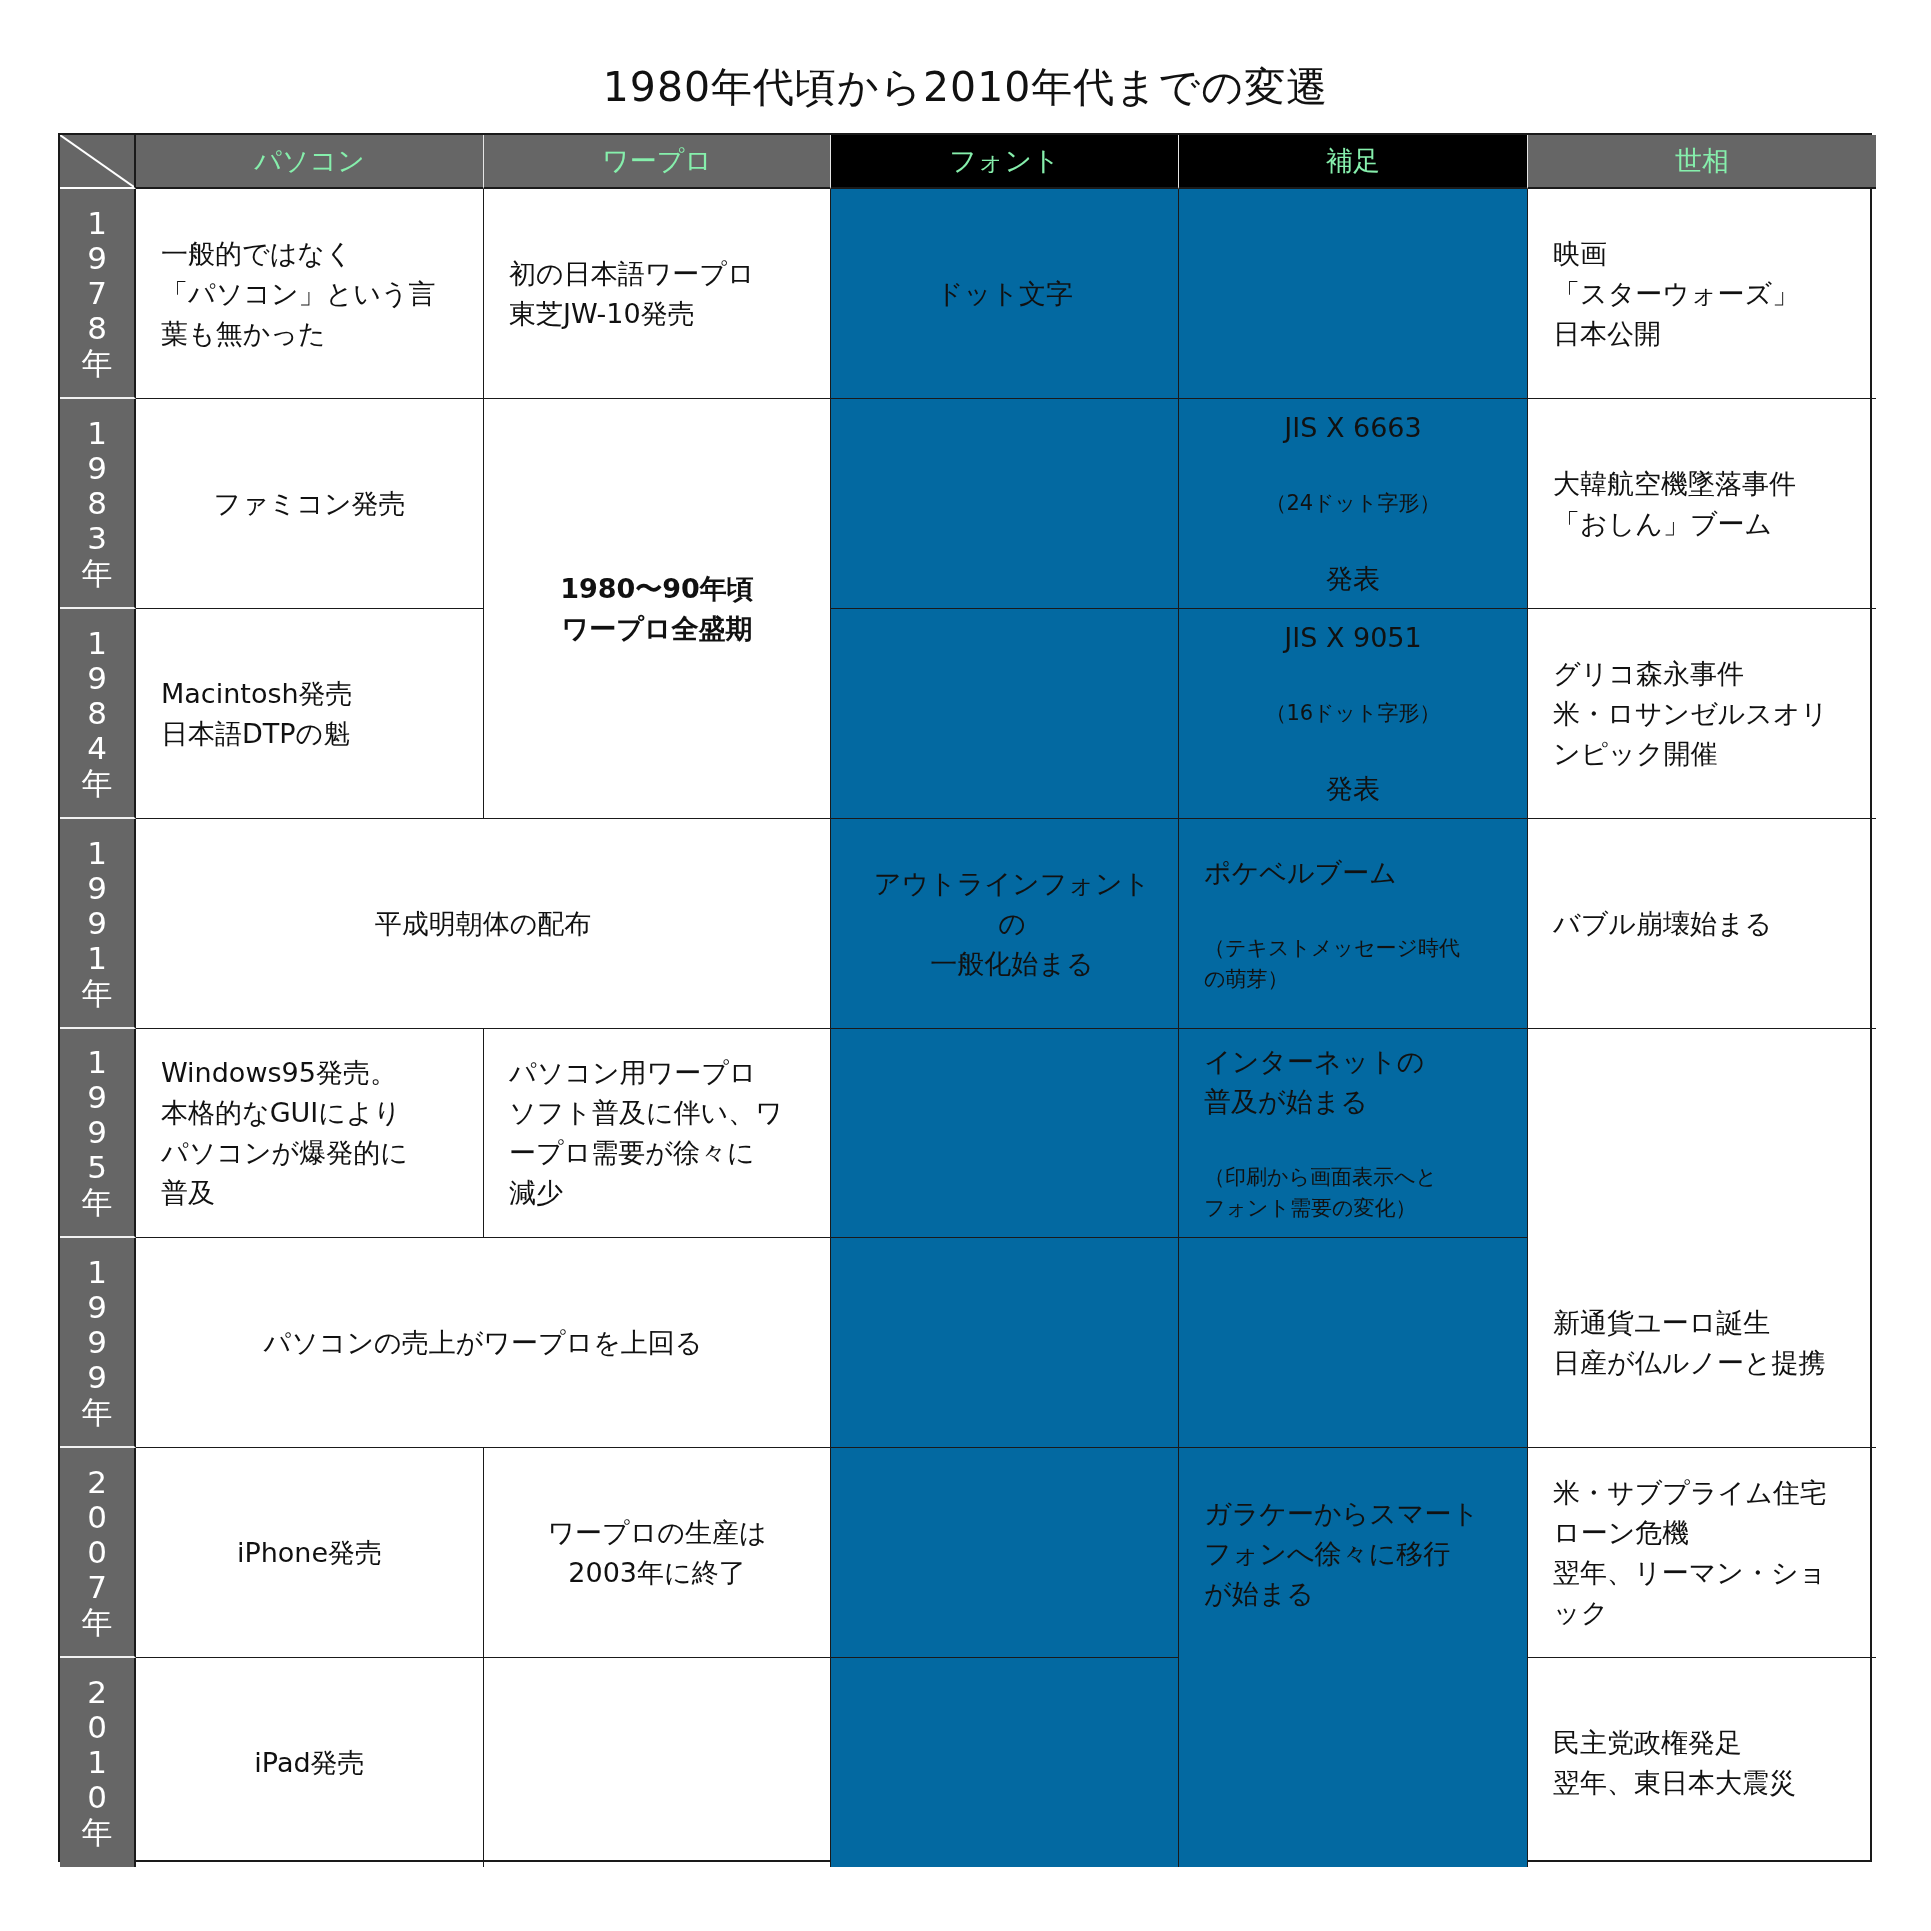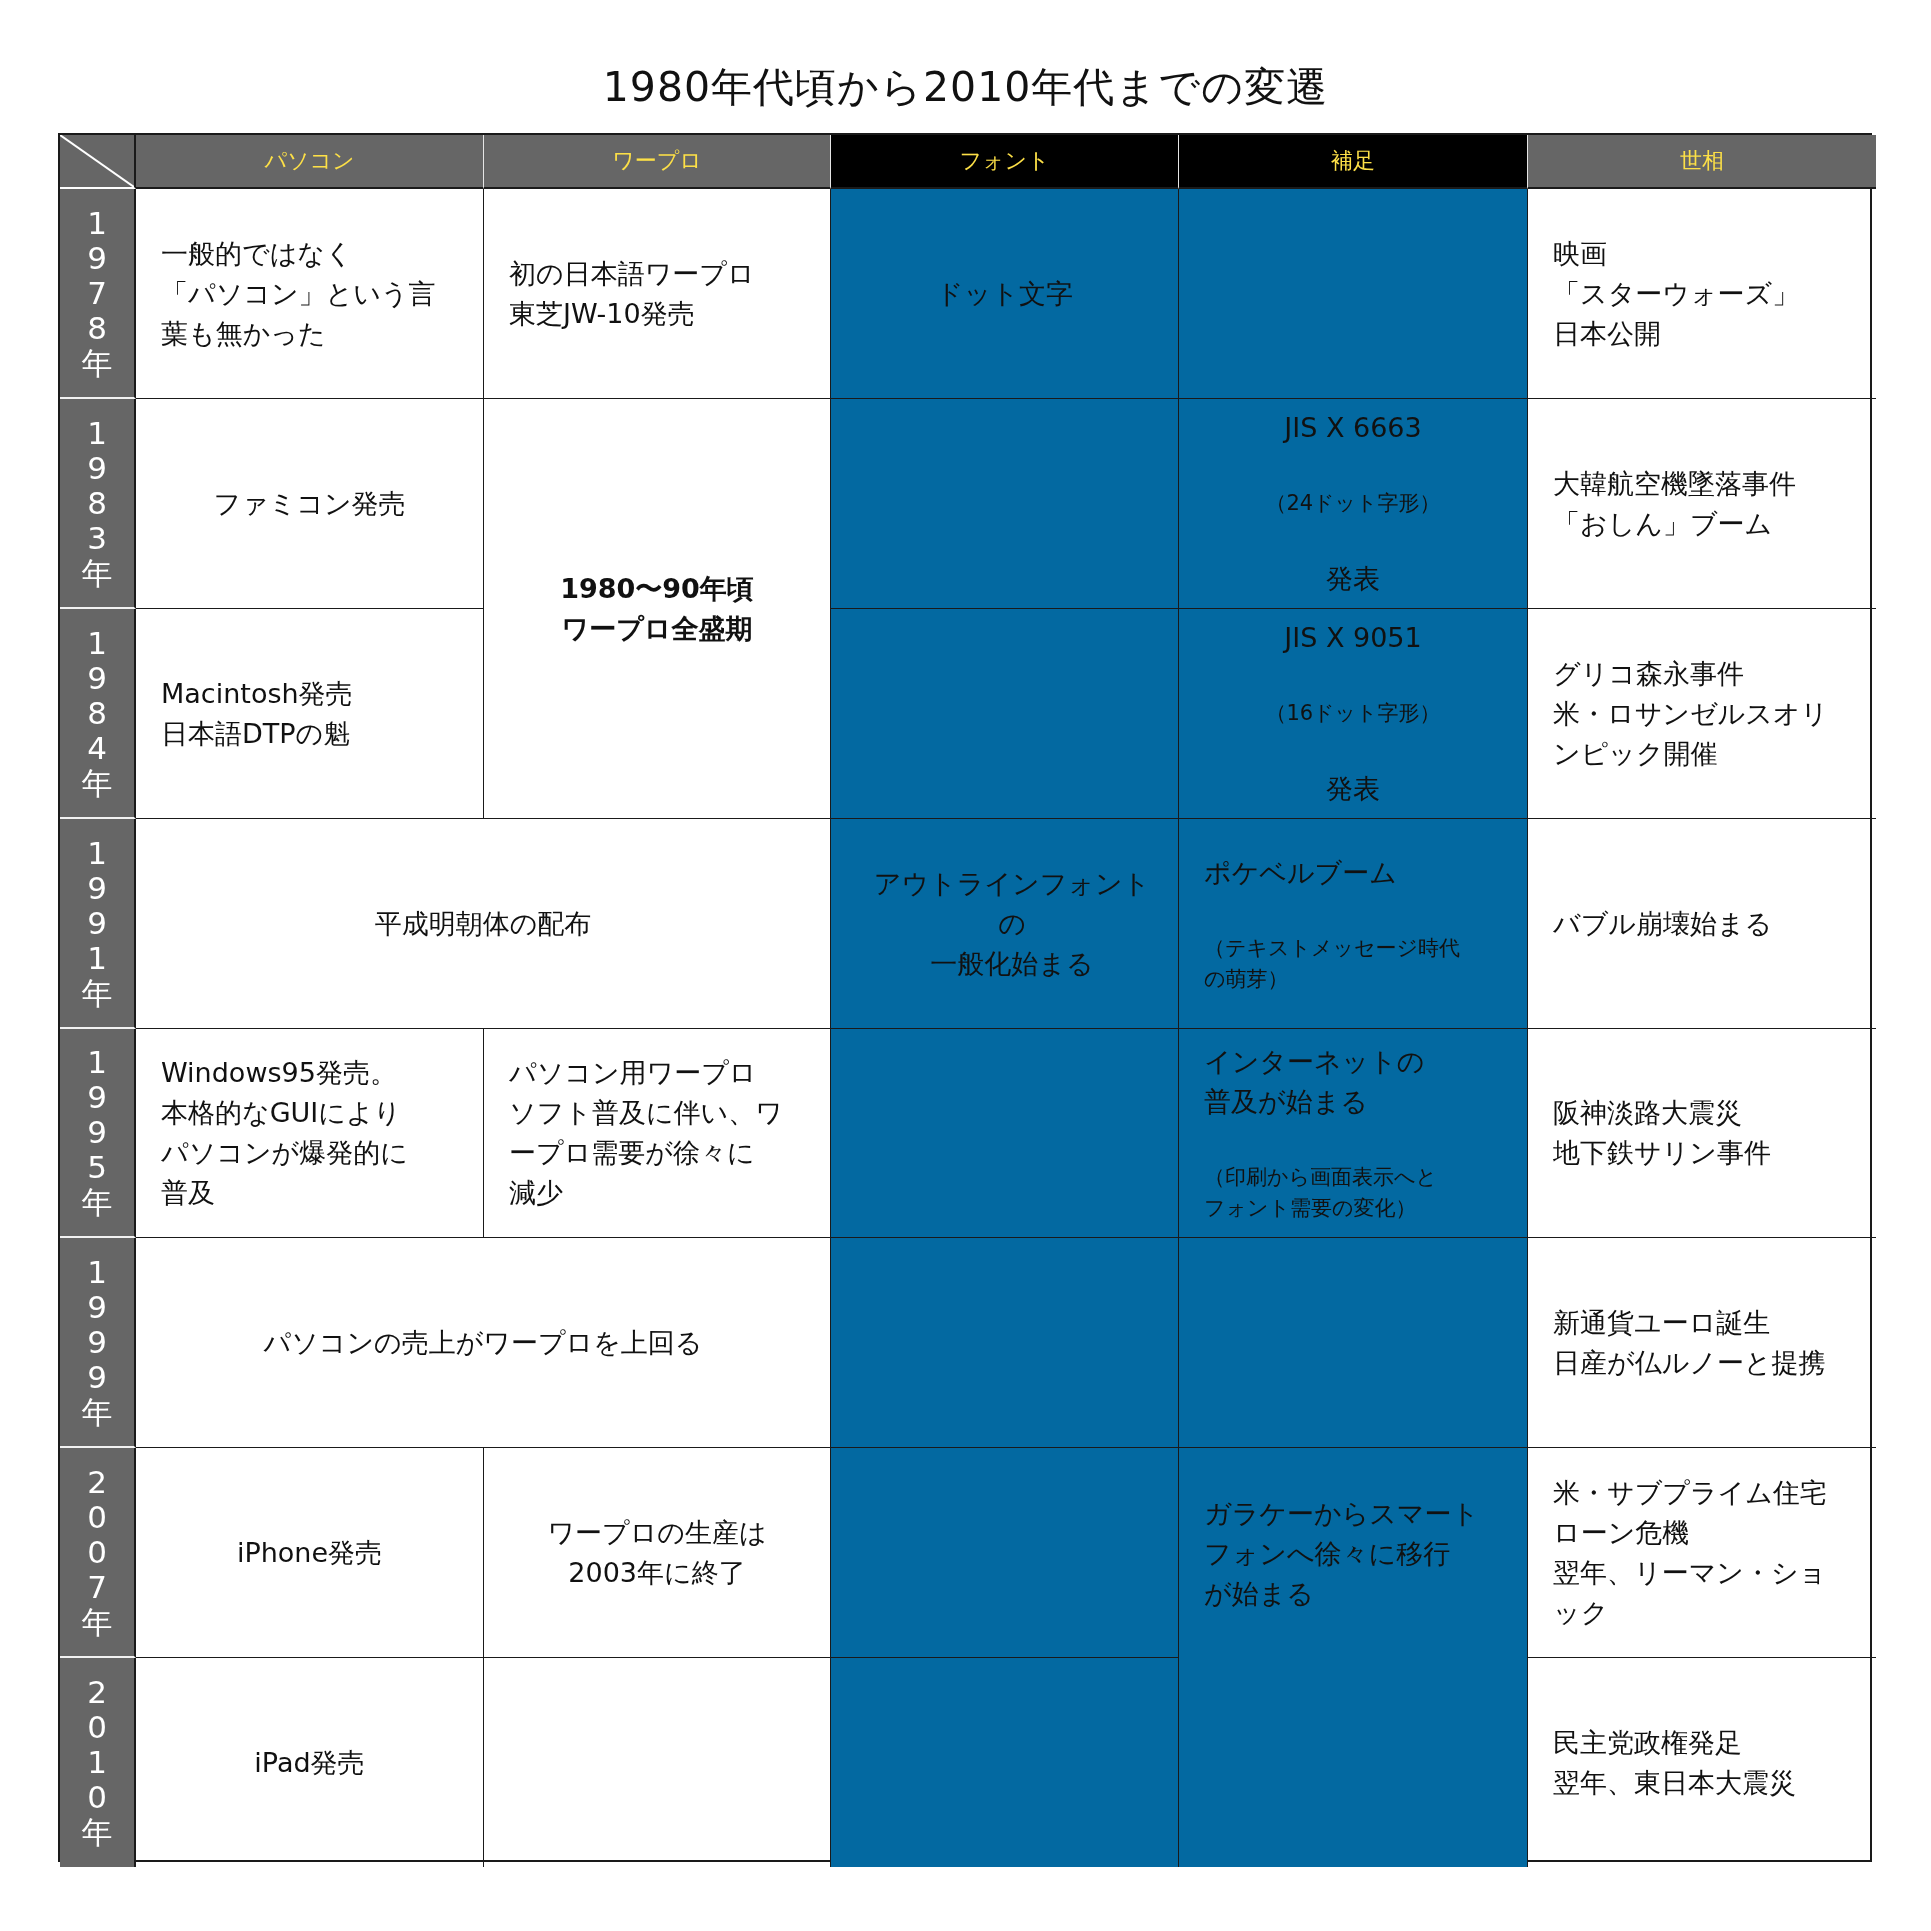--- a/index.html
+++ b/index.html
@@ -14,21 +14,21 @@
           border: 2.9px solid #1a1a1a; box-sizing: border-box; background: #fff; }
   .cell { border-right: 1.9px solid #1a1a1a; border-bottom: 1.9px solid #1a1a1a;
           box-sizing: border-box; display: flex; align-items: center;
           font-size: 27px; line-height: 40px; padding: 0 25px; }
   .cell.center { justify-content: center; text-align: center; }
   .cell.left { justify-content: flex-start; text-align: left; }
   .cell.gray { background: #0369a1; }
   .cell.top { align-items: flex-start; padding-top: 39px; }
   .cell .small { font-size: 21px; line-height: 31px; display: block; }
   .cell .inner { display: block; white-space: pre-line; }
-  .hdr { background: #666666; color: #fde047; font-size: 22px; justify-content: center;
+  .hdr { background: #666666; color: #86efac; font-size: 27px; justify-content: center;
          text-align: center; border-right: 1.9px solid #e6e6e6; border-bottom: 2.9px solid #1a1a1a; }
   .hdr.black { background: #000; }
   .hdr.last { border-right: none; }
   .corner { background: #666666; position: relative; border-right: 2.9px solid #1a1a1a;
             border-bottom: 2.9px solid #ffffff; padding: 0; }
   .corner svg { position: absolute; left: 0; top: 0; width: 100%; height: 100%; }
   .year { background: #666666; color: #fff; border-right: 2.9px solid #1a1a1a;
           border-bottom: 2.9px solid #f2f2f2; flex-direction: column; justify-content: center;
           align-items: center; padding: 0; font-size: 31px; line-height: 35px;
           font-family: "DejaVu Sans", sans-serif; }
@@ -200,24 +200,20 @@
     </div>
   <div class="cell center gray" style="grid-column:4;grid-row:6;"></div>
   <div class="cell left gray" style="grid-column:5;grid-row:6;">
     <span class="inner">
       <span style="display:block;white-space:pre-line;">インターネットの
 普及が始まる</span>
       <span class="small" style="white-space:pre-line;">（印刷から画面表示へと
 フォント需要の変化）</span>
     </span>
   </div>
-  <div class="cell left lastcol" style="grid-column:6;grid-row:6;">
-      <span class="inner">阪神淡路大震災
-地下鉄サリン事件</span>
-    </div>
 
   <div class="cell center" style="grid-column:2 / span 2;grid-row:7;">
       <span class="inner">パソコンの売上がワープロを上回る</span>
     </div>
   <div class="cell center gray" style="grid-column:4;grid-row:7;"></div>
   <div class="cell center gray" style="grid-column:5;grid-row:7;"></div>
   <div class="cell left lastcol" style="grid-column:6;grid-row:7;">
       <span class="inner">新通貨ユーロ誕生
 日産が仏ルノーと提携</span>
     </div>

